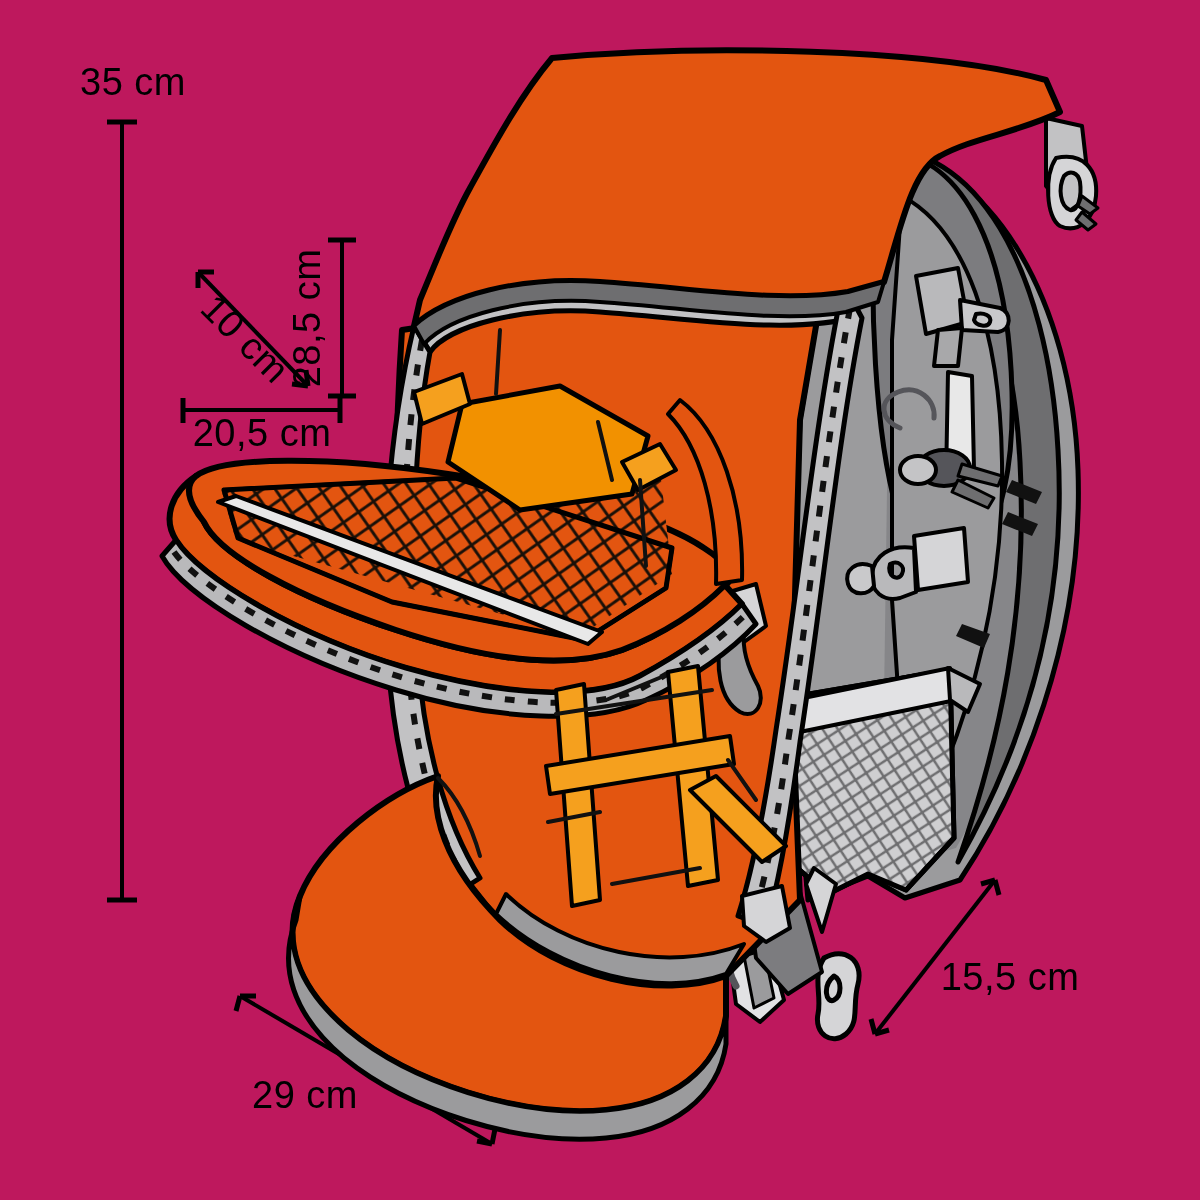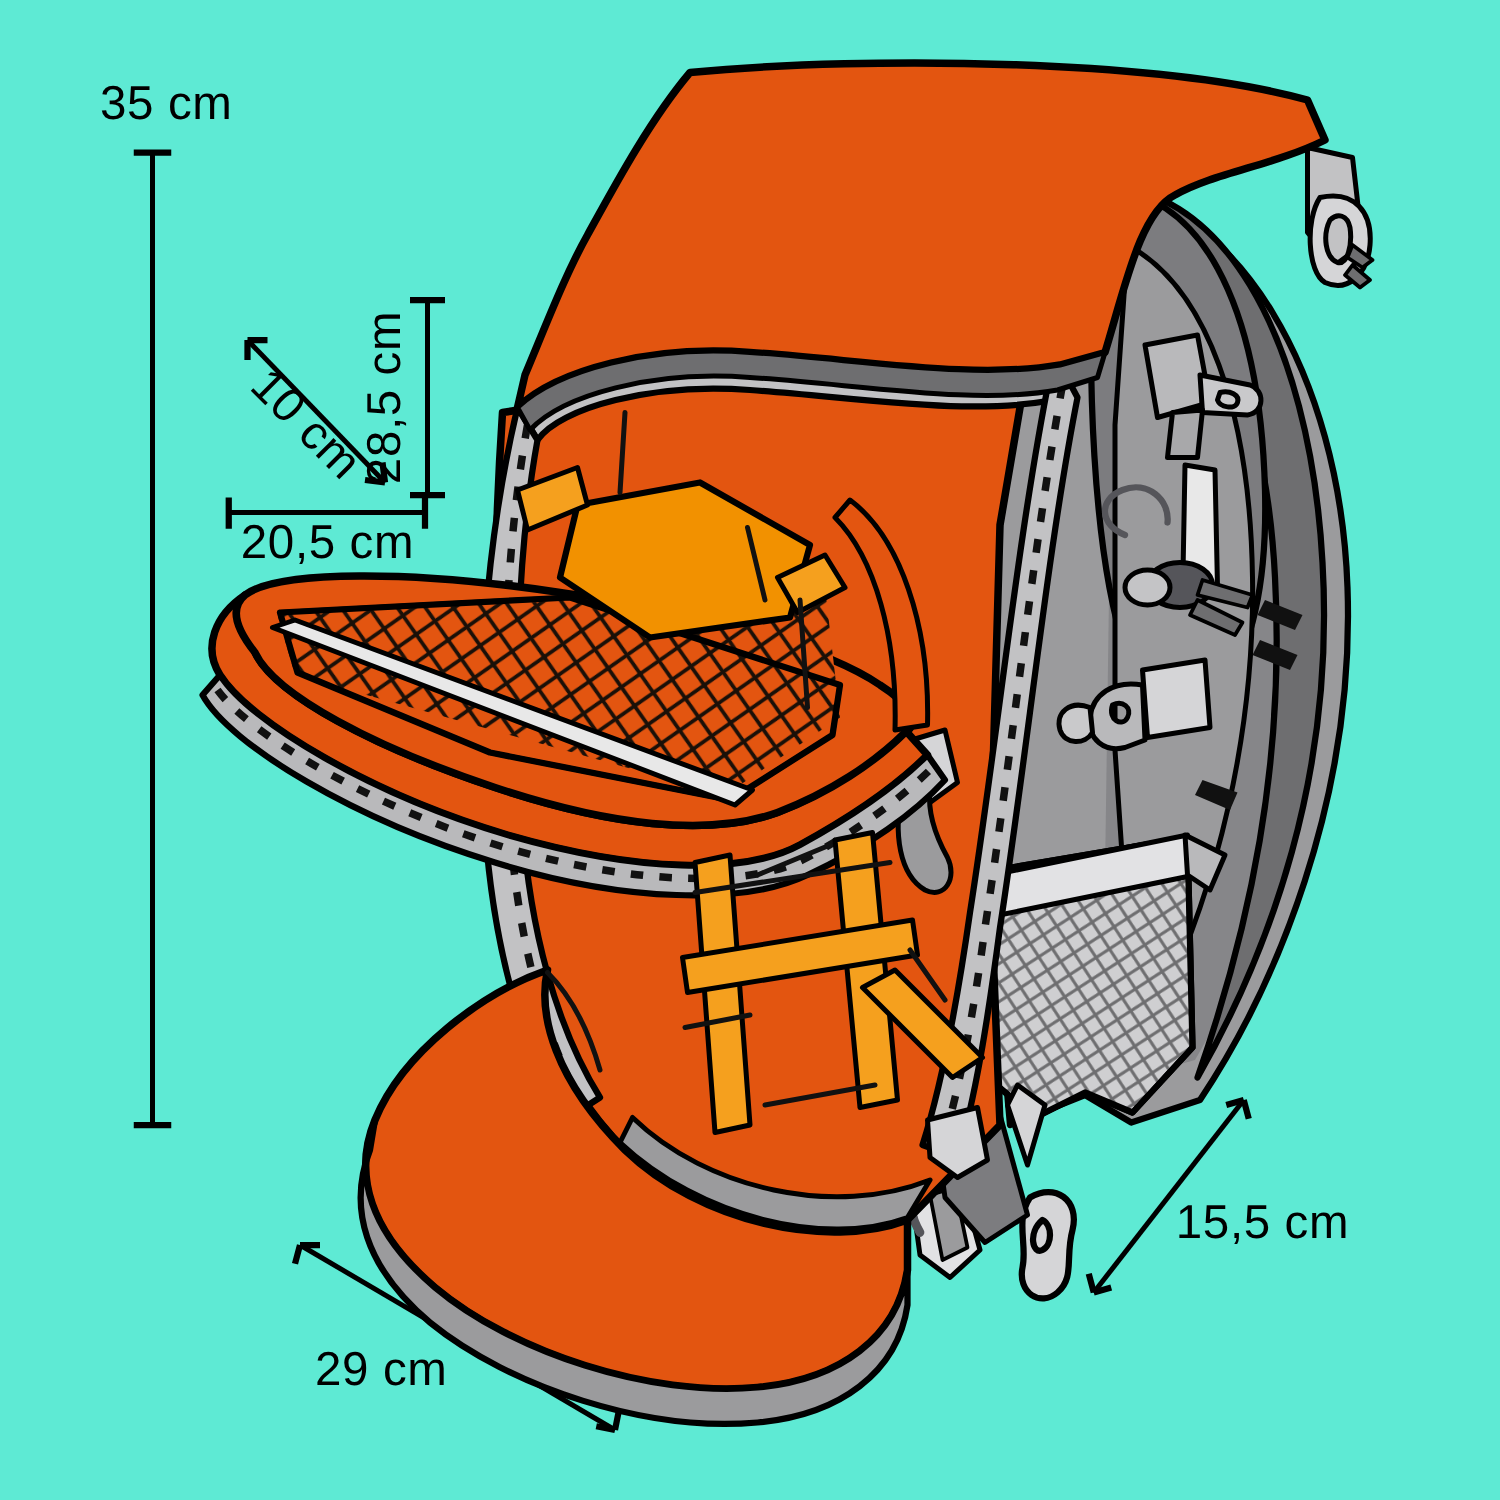--- a/index.html
+++ b/index.html
@@ -8,21 +8,21 @@
     padding: 0;
     background: #ffffff;
   }
   body {
     font-family: "Liberation Sans", sans-serif;
   }
   #stage {
     position: relative;
     width: 1200px;
     height: 1200px;
-    background: #5eead4;
+    background: #be185d;
     overflow: hidden;
   }
   #stage svg {
     position: absolute;
     top: 0;
     left: 0;
     width: 1200px;
     height: 1200px;
     display: block;
   }

